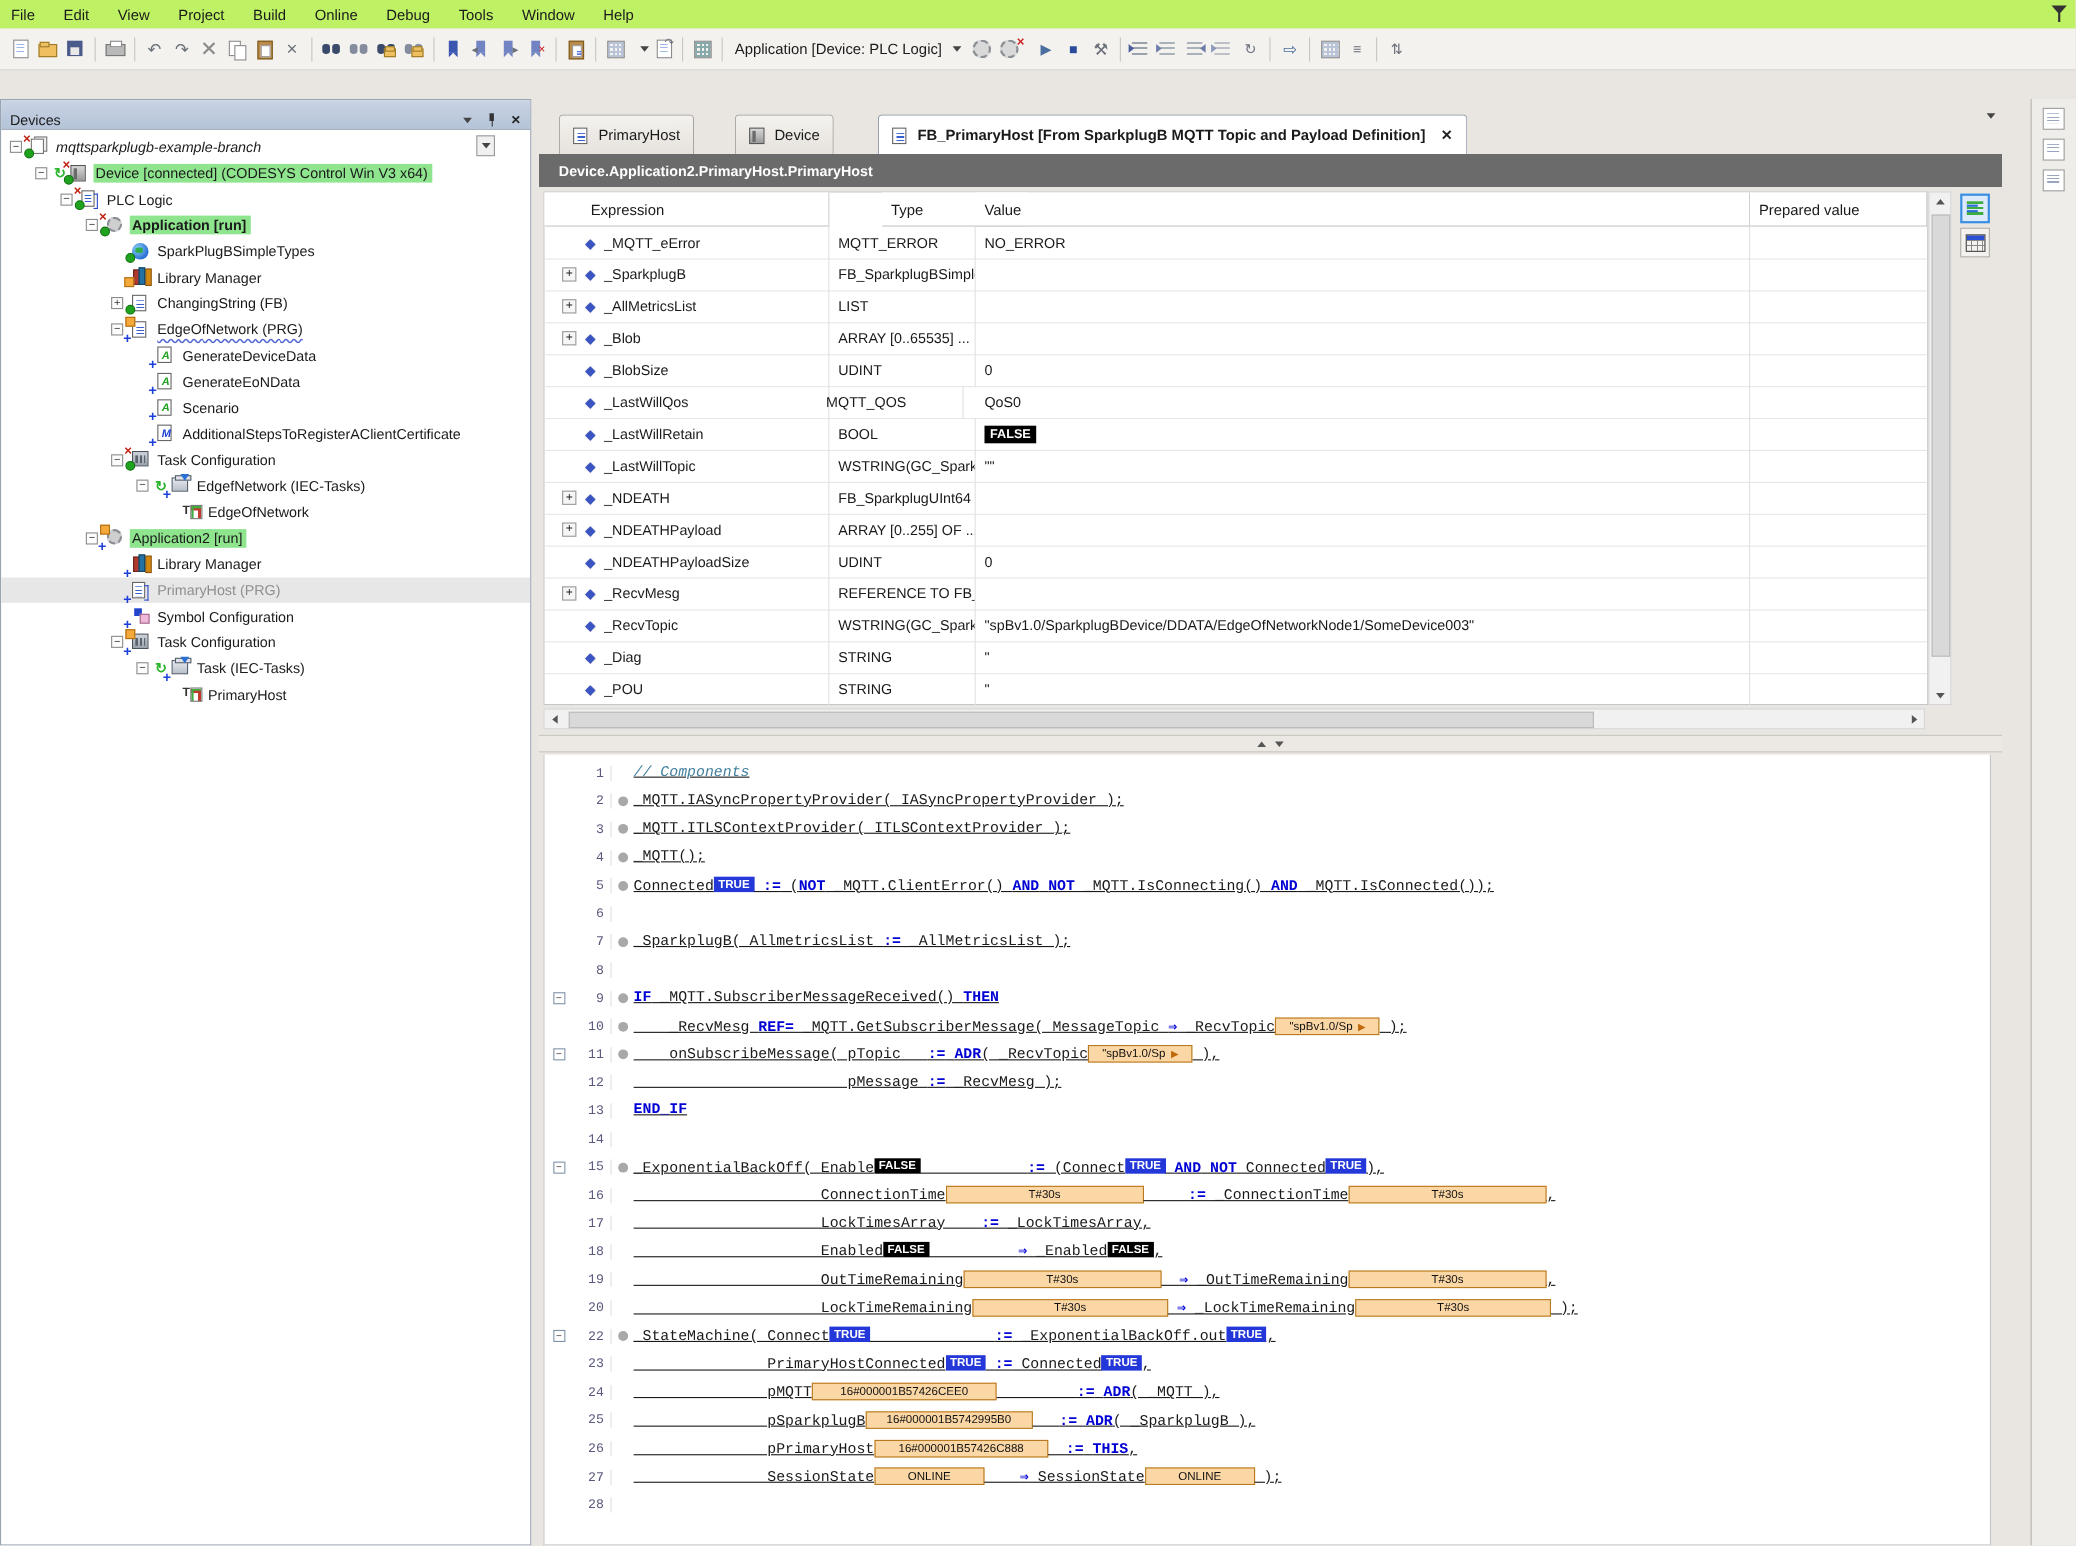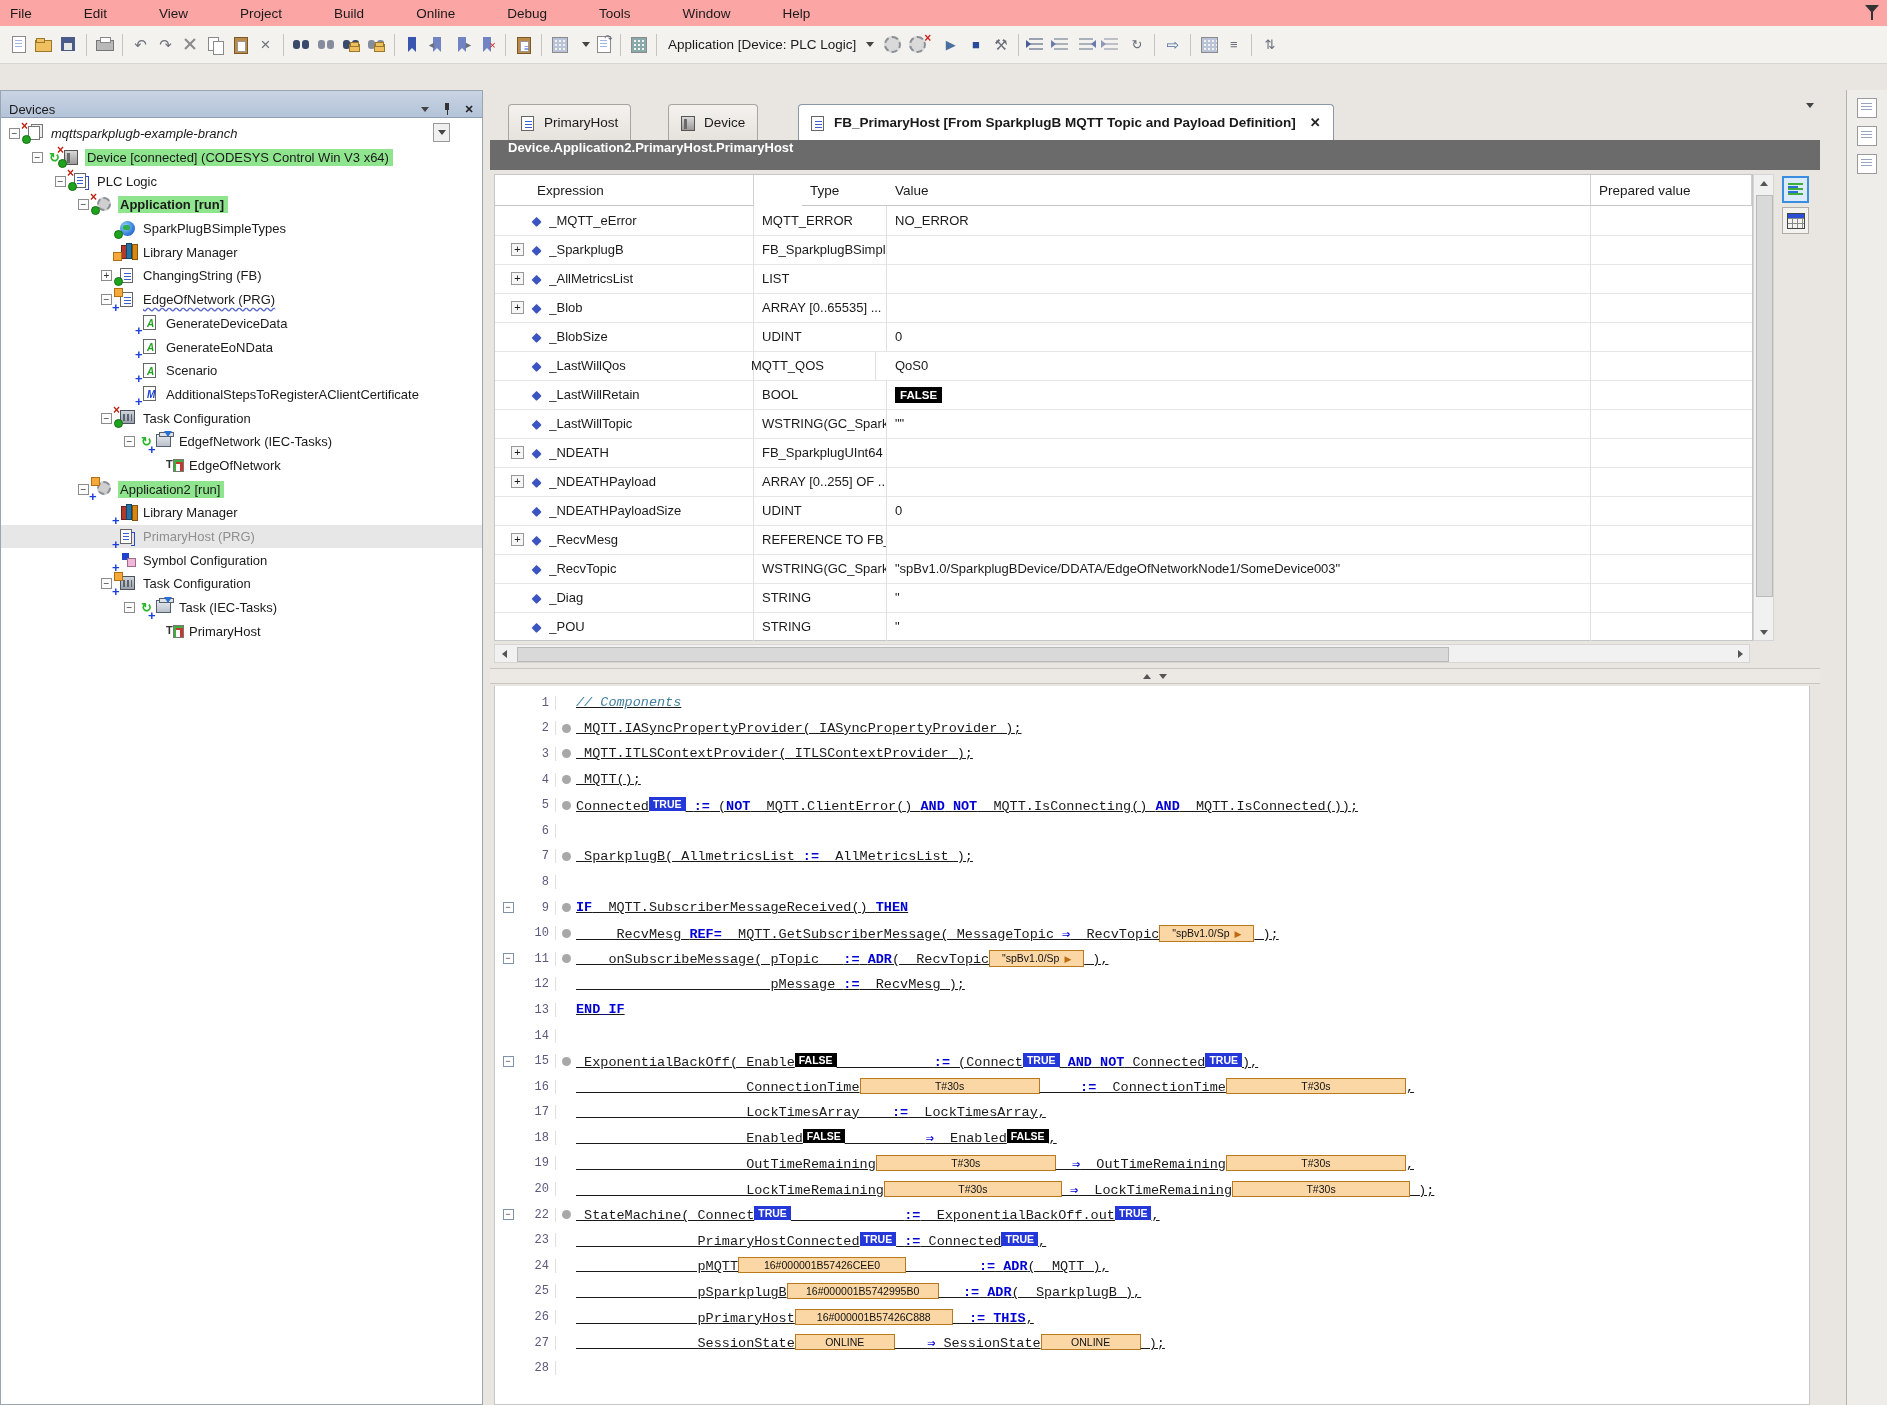--- a/index.html
+++ b/index.html
@@ -2,22 +2,22 @@
 <html><head>
 <meta charset="utf-8">
 <style>
   html,body{margin:0;padding:0;}
   body{
     width:1887px;height:1405px;position:relative;overflow:hidden;
     background:#e9e6e2;font-family:"Liberation Sans",sans-serif;color:#1a1a1a;
     -webkit-font-smoothing:antialiased;
   }
   
-  #menubar{position:absolute;left:0;top:0;width:1887px;height:26px;background:#fca5a5;
-    display:flex;align-items:center;padding-left:10px;box-sizing:border-box;gap:26px;}
+  #menubar{position:absolute;left:0;top:0;width:1887px;height:26px;background:#bef264;
+    display:flex;align-items:center;padding-left:10px;box-sizing:border-box;}
   .mitem{font-size:13.5px;margin-right:26px;cursor:default;}
   #funnel{position:absolute;right:6px;top:3px;width:18px;height:18px;}
   #funnel::before{content:"";position:absolute;left:2px;top:2px;border-left:7px solid transparent;
     border-right:7px solid transparent;border-top:8px solid #333;}
   #funnel::after{content:"";position:absolute;left:8px;top:9px;width:2px;height:8px;background:#333;}
   
   #toolbar{position:absolute;left:0;top:26px;width:1887px;height:38px;background:#f4f2ef;
     border-bottom:1px solid #d8d5d0;display:flex;align-items:center;padding-left:6px;box-sizing:border-box;}
   .tsep{width:1px;height:22px;background:#c8c5c0;margin:0 5px;flex:none;}
   .tbi{width:21px;height:21px;margin:0 2px;position:relative;flex:none;cursor:default;}
@@ -127,21 +127,21 @@
   
   #editor{position:absolute;left:490px;top:90px;width:1330px;height:1315px;}
   #tabbar{position:absolute;left:8px;top:12px;width:1310px;height:38px;}
   .tab{position:absolute;top:2px;height:36px;display:flex;align-items:center;padding:0 12px;box-sizing:border-box;
     background:linear-gradient(#f4f2ef,#e6e2dc);border:1px solid #a8a49e;border-bottom:none;border-radius:4px 4px 0 0;font-size:13.5px;}
   .tab.active{background:#fff;border-color:#8a96a8;font-weight:bold;}
   .tabic{position:relative;width:16px;height:16px;margin-right:7px;flex:none;}
   .tab-close{font-weight:bold;margin-left:14px;font-size:13px;color:#222;}
   #tab-dd{position:absolute;right:6px;top:18px;}
   #darkbar{position:absolute;left:0;top:50px;width:1330px;height:30px;background:#6b6b6b;color:#fff;
-    font-weight:bold;font-size:13px;display:flex;padding-left:18px;box-sizing:border-box;}
+    font-weight:bold;font-size:13px;display:flex;align-items:center;padding-left:18px;box-sizing:border-box;}
   
   #wtable{position:absolute;left:4px;top:84px;width:1259px;height:467px;background:#fff;border:1px solid #c6c6c6;box-sizing:border-box;}
   .wh{position:absolute;top:0;height:31px;border-right:1px solid #d0d0d0;box-sizing:border-box;
     display:flex;align-items:center;font-size:13.5px;background:#fff;border-bottom:1px solid #c6c6c6;}
   .wrow{position:absolute;left:0;width:100%;height:29px;border-bottom:1px solid #e6e6e6;}
   .wcell{position:absolute;top:0;height:29px;display:flex;align-items:center;font-size:13px;
     border-right:1px solid #e0e0e0;box-sizing:border-box;overflow:hidden;white-space:nowrap;}
   .wexp{width:13px;height:13px;border:1px solid #999;background:#f6f6f6;font-size:11px;line-height:11px;
     display:flex;align-items:center;justify-content:center;margin-right:8px;flex:none;box-sizing:border-box;}
   .wexp-sp{width:21px;flex:none;}

